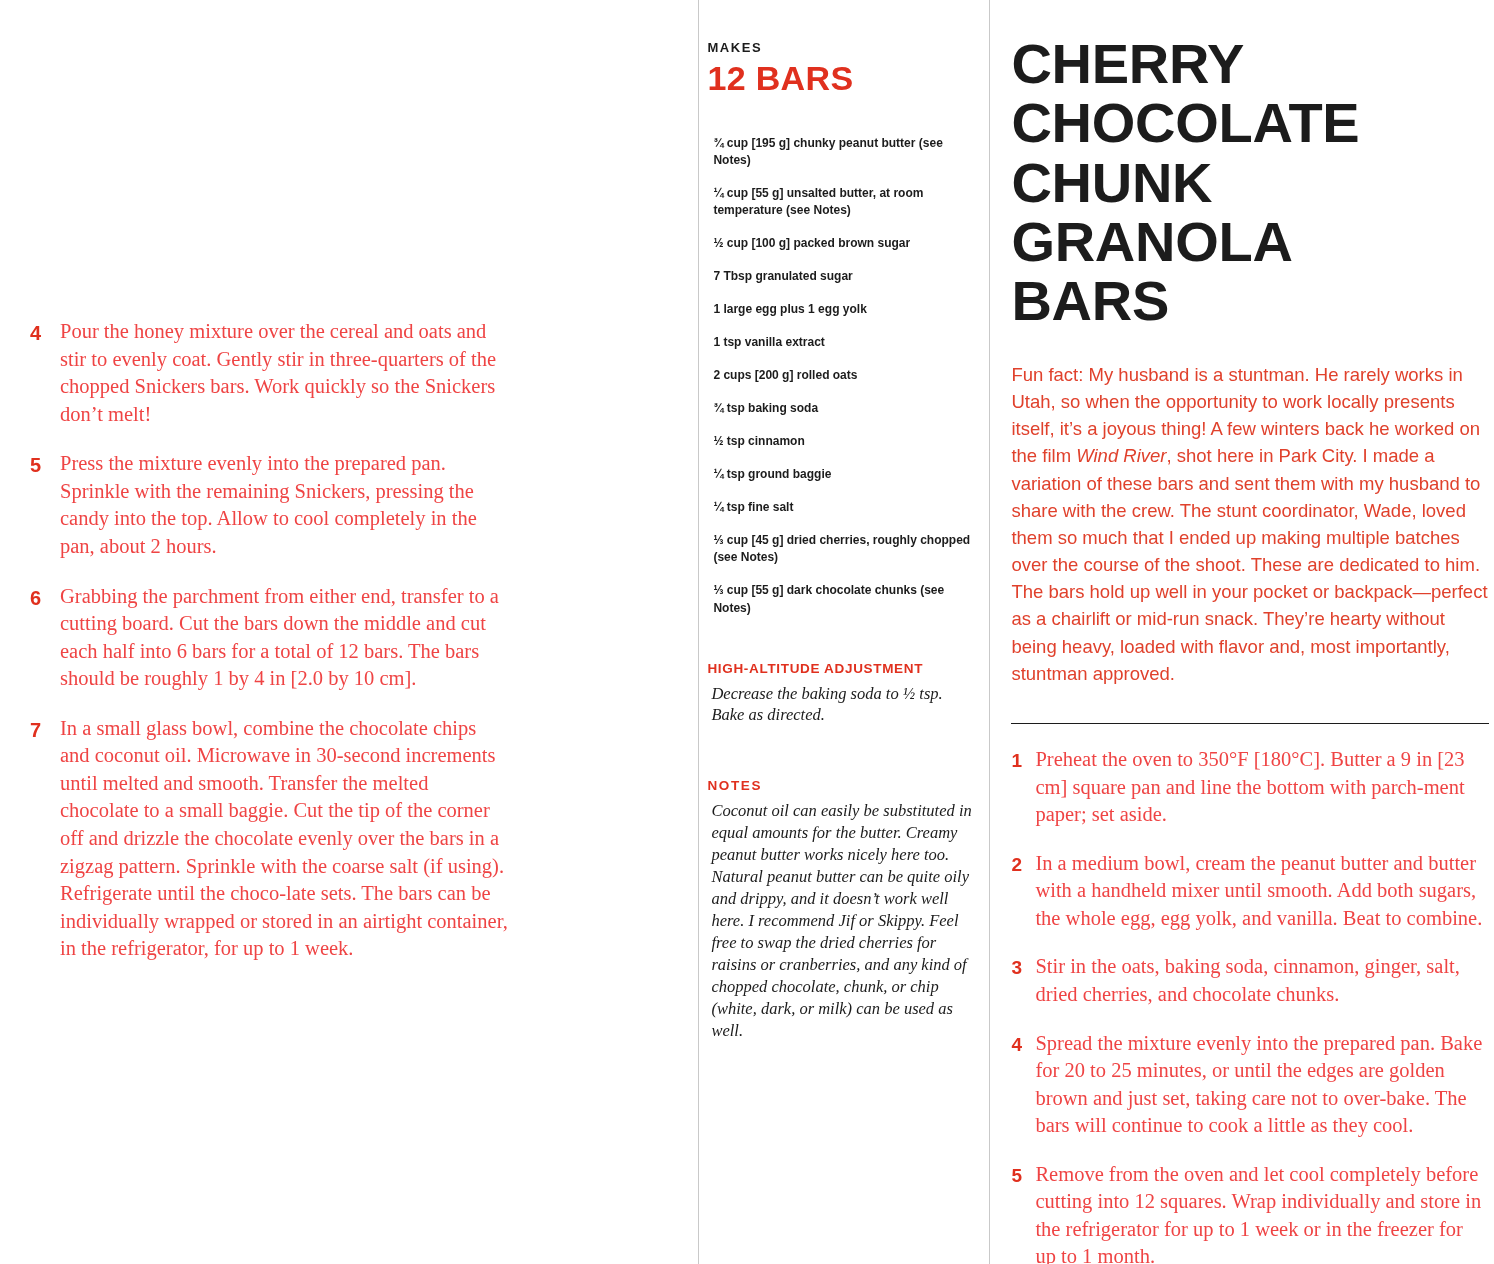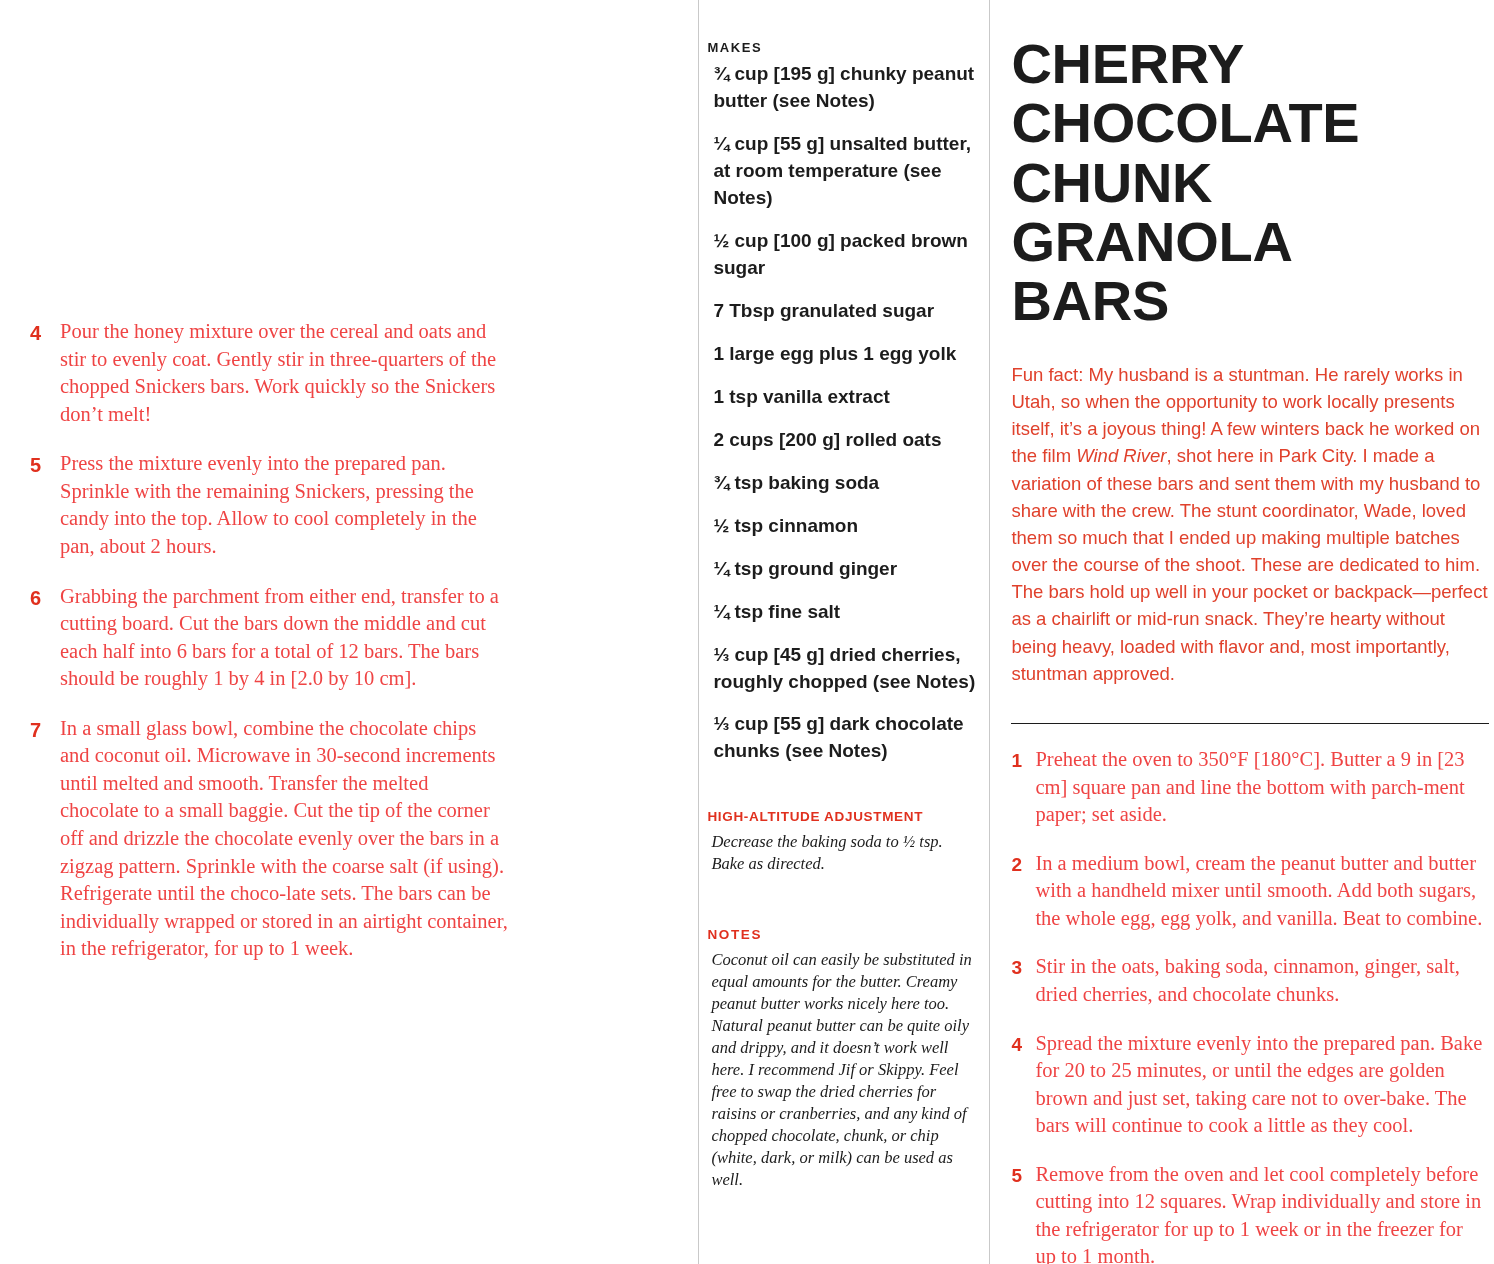--- a/index.html
+++ b/index.html
@@ -76,21 +76,21 @@
     font-weight: bold;
     font-size: 34px;
     letter-spacing: 0.01em;
     color: #e0301e;
     line-height: 1;
     margin-bottom: 40px;
   }
   .ingredient {
     font-family: "Liberation Sans", sans-serif;
     font-weight: bold;
-    font-size: 19px;
+    font-size: 12px;
     line-height: 1.42;
     color: #1c1c1c;
     margin-bottom: 16px;
     padding: 0 6px;
   }
 
   .mid-sub-head {
     font-family: "Liberation Sans", sans-serif;
     font-weight: bold;
     font-size: 13.5px;
@@ -179,31 +179,32 @@
     </div>
     <div class="step">
       <div class="step-num">7</div>
       <div class="step-text">In a small glass bowl, combine the chocolate chips and coconut oil. Microwave in 30-second increments until melted and smooth. Transfer the melted chocolate to a small baggie. Cut the tip of the corner off and drizzle the chocolate evenly over the bars in a zigzag pattern. Sprinkle with the coarse salt (if using). Refrigerate until the choco-late sets. The bars can be individually wrapped or stored in an airtight container, in the refrigerator, for up to 1 week.</div>
     </div>
   </div>
 
   <div class="col-mid">
     <div class="vrule" style="left:-1px;"></div>
     <div class="makes-label">MAKES</div>
+    <div class="makes-count">12 BARS</div>
 
     <div class="ingredient">¾ cup [195 g] chunky peanut butter (see Notes)</div>
     <div class="ingredient">¼ cup [55 g] unsalted butter, at room temperature (see Notes)</div>
     <div class="ingredient">½ cup [100 g] packed brown sugar</div>
     <div class="ingredient">7 Tbsp granulated sugar</div>
     <div class="ingredient">1 large egg plus 1 egg yolk</div>
     <div class="ingredient">1 tsp vanilla extract</div>
     <div class="ingredient">2 cups [200 g] rolled oats</div>
     <div class="ingredient">¾ tsp baking soda</div>
     <div class="ingredient">½ tsp cinnamon</div>
-    <div class="ingredient">¼ tsp ground ginger</div>
+    <div class="ingredient">¼ tsp ground baggie</div>
     <div class="ingredient">¼ tsp fine salt</div>
     <div class="ingredient">⅓ cup [45 g] dried cherries, roughly chopped (see Notes)</div>
     <div class="ingredient">⅓ cup [55 g] dark chocolate chunks (see Notes)</div>
 
     <div class="mid-sub-head">HIGH-ALTITUDE ADJUSTMENT</div>
     <div class="mid-sub-body">Decrease the baking soda to ½ tsp. Bake as directed.</div>
 
     <div class="mid-sub-head notes">NOTES</div>
     <div class="mid-sub-body">Coconut oil can easily be substituted in equal amounts for the butter. Creamy peanut butter works nicely here too. Natural peanut butter can be quite oily and drippy, and it doesn’t work well here. I recommend Jif or Skippy. Feel free to swap the dried cherries for raisins or cranberries, and any kind of chopped chocolate, chunk, or chip (white, dark, or milk) can be used as well.</div>
   </div>

